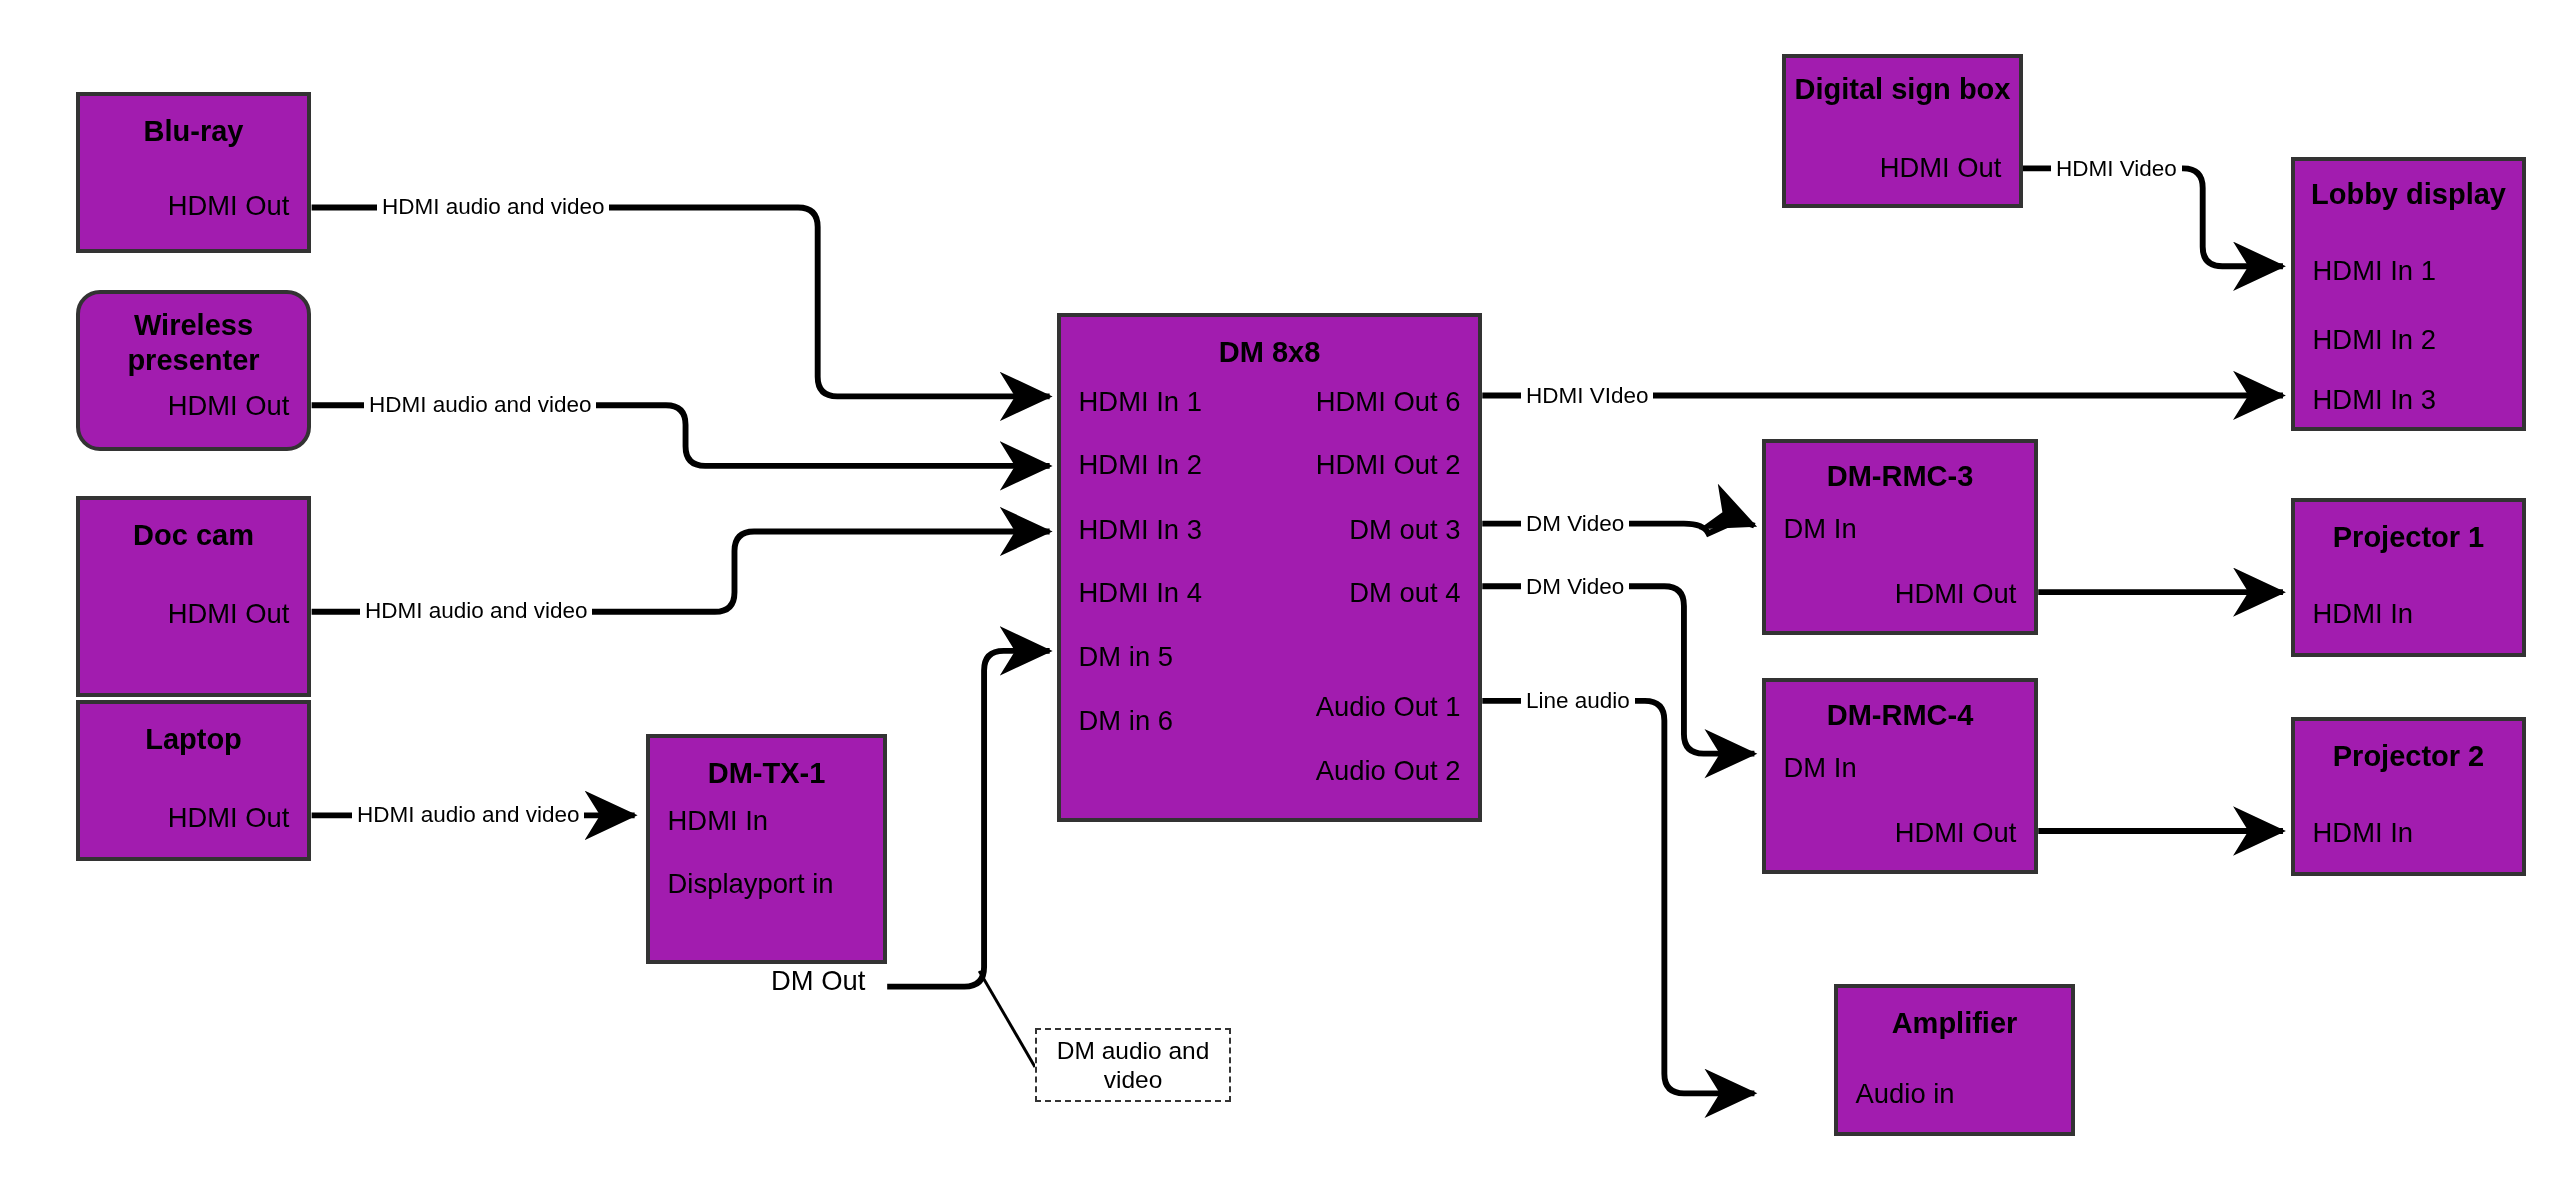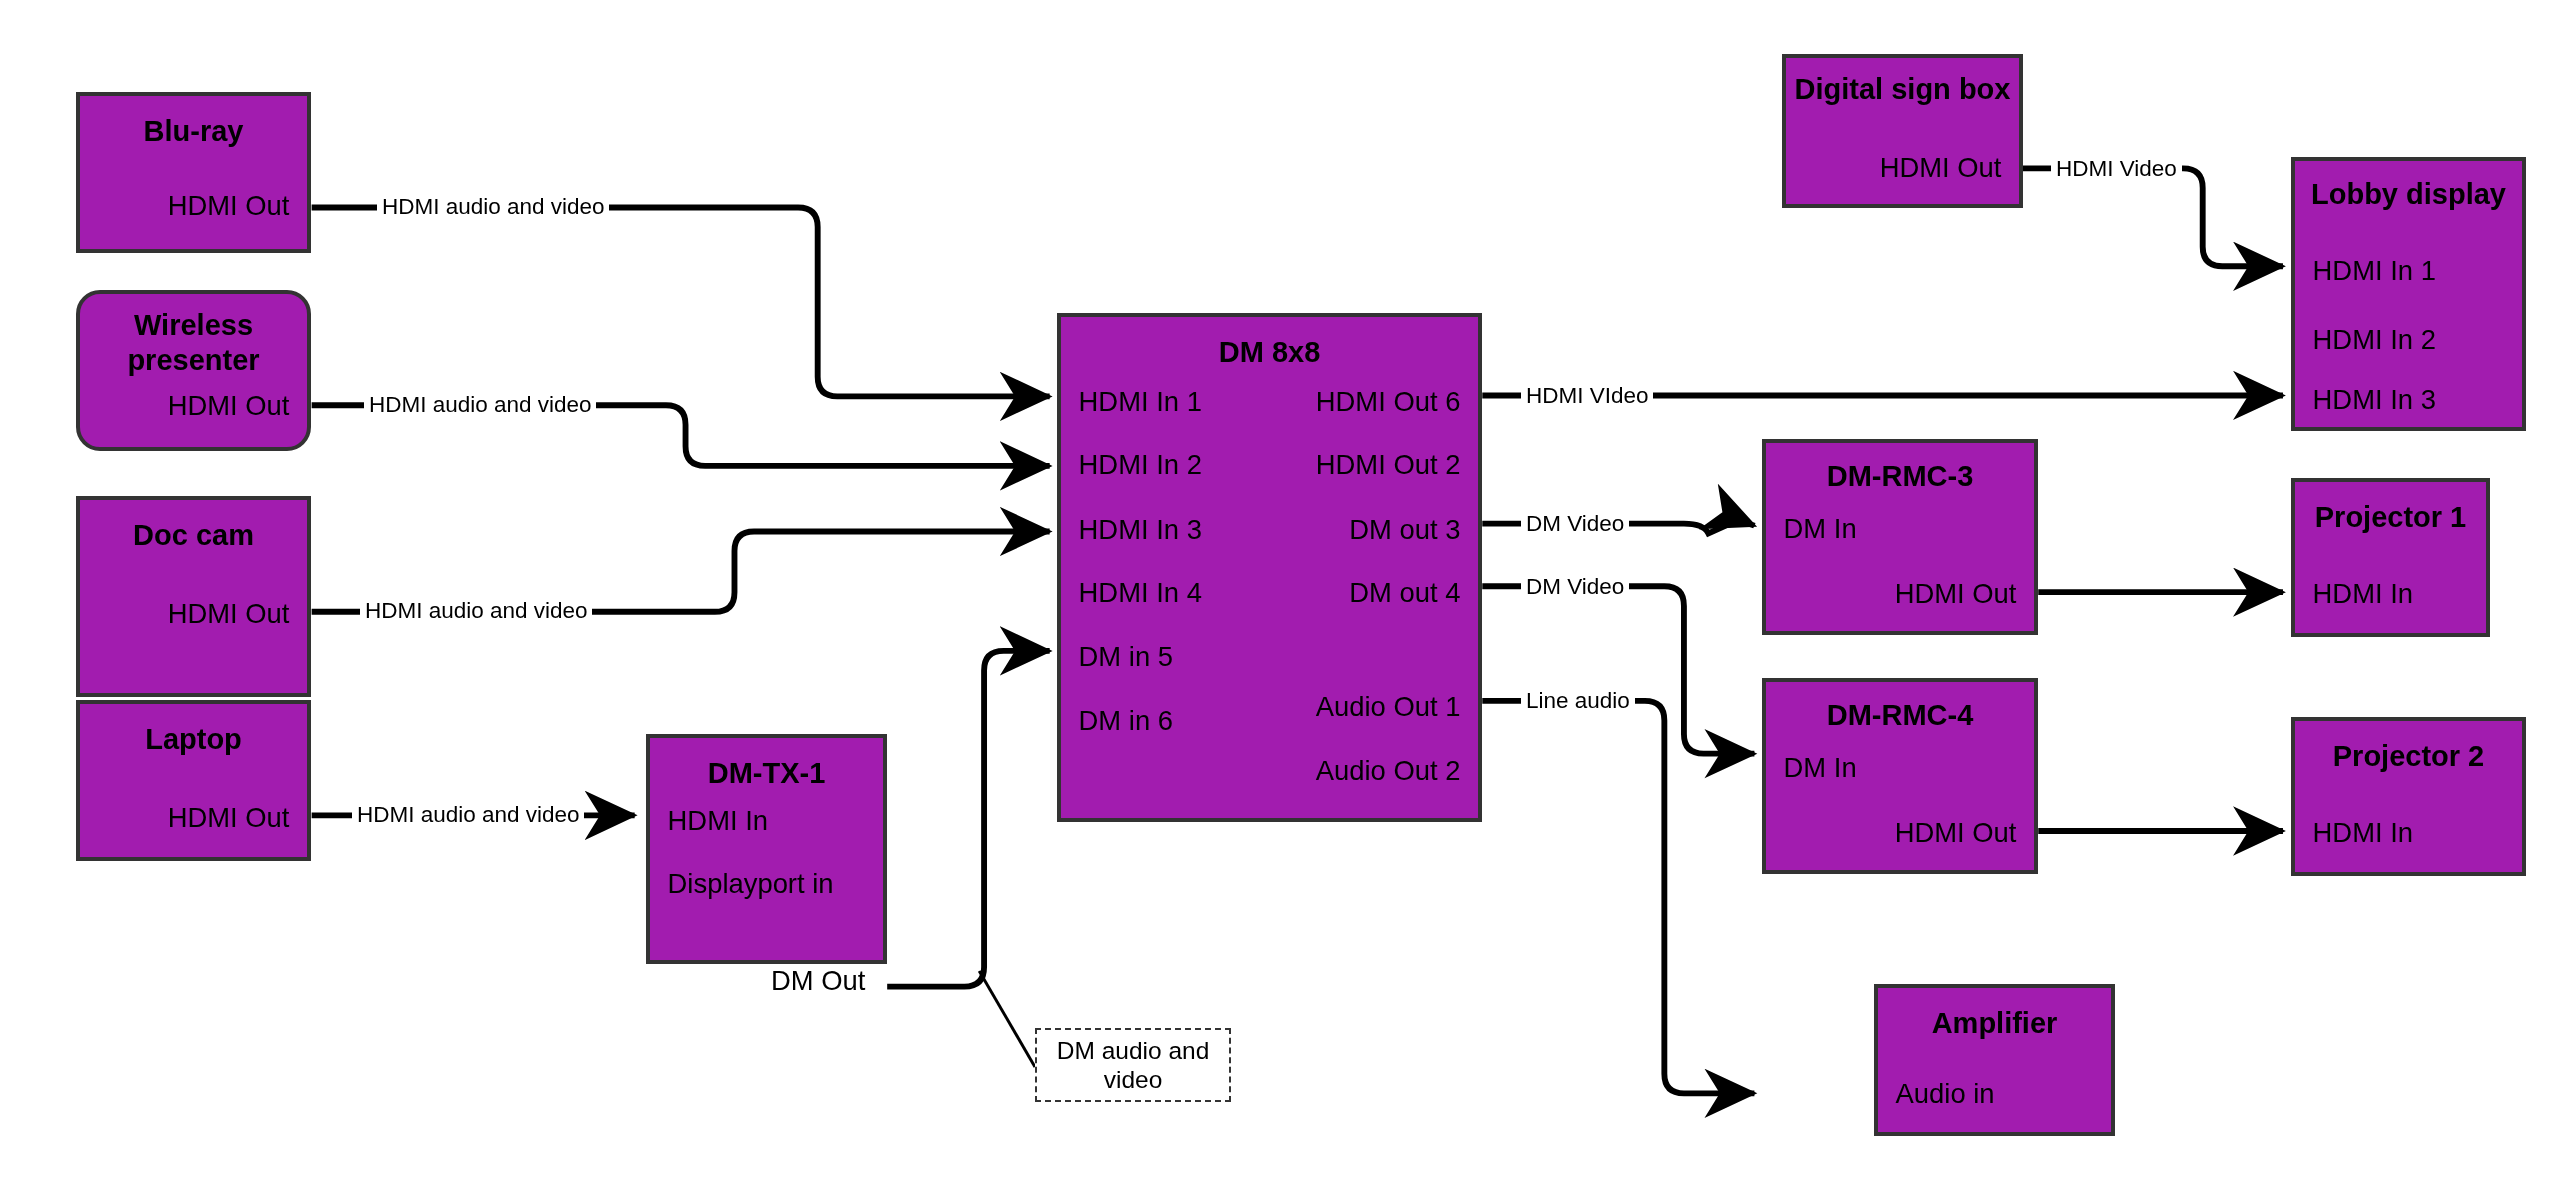--- a/index.html
+++ b/index.html
@@ -134,31 +134,31 @@
     <div class="port left" style="top:70px;">DM In</div>
     <div class="port right" style="top:135px;">HDMI Out</div>
   </div>
 
   <div class="node" style="left:1762px;top:678px;width:276px;height:196px;">
     <div class="title" style="top:15.7px;">DM-RMC-4</div>
     <div class="port left" style="top:70px;">DM In</div>
     <div class="port right" style="top:135px;">HDMI Out</div>
   </div>
 
-  <div class="node" style="left:2291px;top:478px;width:199px;height:159px;">
+  <div class="node" style="left:2291px;top:498px;width:235px;height:159px;">
     <div class="title" style="top:17.6px;">Projector 1</div>
     <div class="port left" style="top:96px;">HDMI In</div>
   </div>
 
   <div class="node" style="left:2291px;top:717px;width:235px;height:159px;">
     <div class="title" style="top:17.6px;">Projector 2</div>
     <div class="port left" style="top:96px;">HDMI In</div>
   </div>
 
-  <div class="node" style="left:1874px;top:984px;width:241px;height:152px;">
+  <div class="node" style="left:1834px;top:984px;width:241px;height:152px;">
     <div class="title" style="top:17.6px;">Amplifier</div>
     <div class="port left" style="top:90px;">Audio in</div>
   </div>
 
   <div class="callout" style="left:1035px;top:1028px;width:196px;height:74px;">DM audio and video</div>
 
 </div>
 
 
 </body></html>

